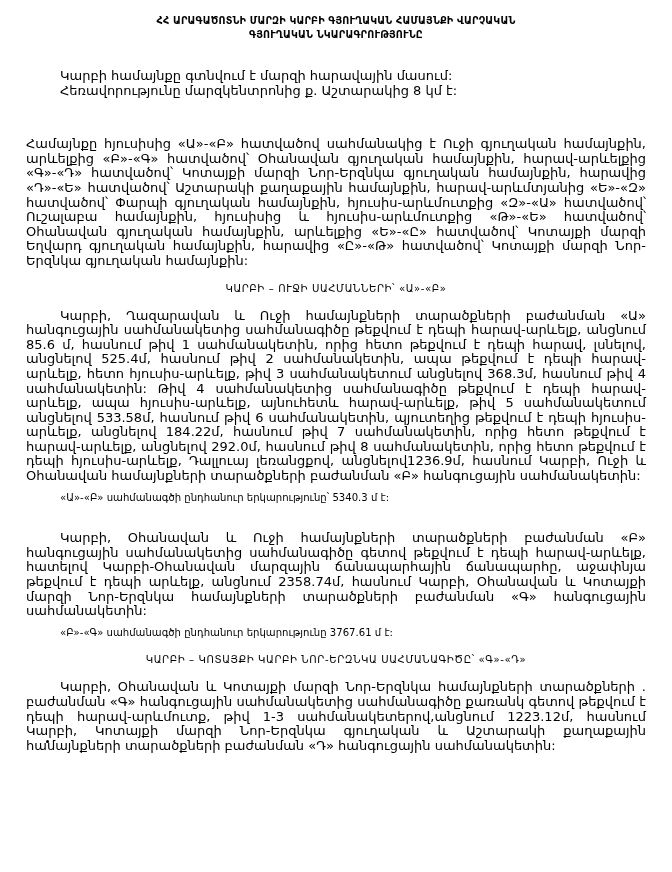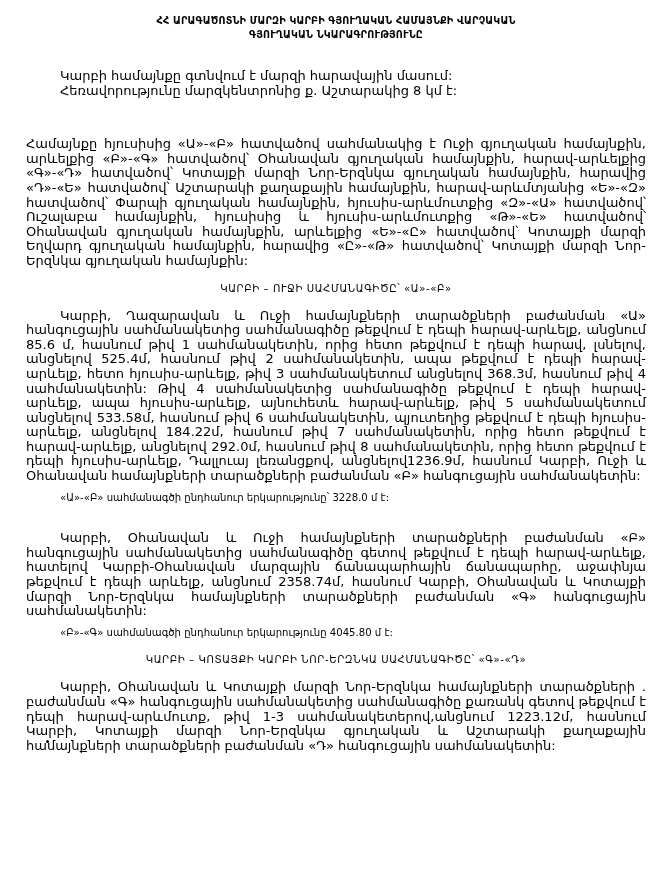--- a/index.html
+++ b/index.html
@@ -79,40 +79,40 @@
   </div>
 
   <div class="gap-md"></div>
 
   <p class="para">Կարբի համայնքը գտնվում է մարզի հարավային մասում:</p>
   <p class="para">Հեռավորությունը մարզկենտրոնից ք. Աշտարակից 8 կմ է:</p>
   <p class="para noindent">Համայնքը հյուսիսից «Ա»-«Բ» հատվածով սահմանակից է Ուջի գյուղական համայնքին, արևելքից «Բ»-«Գ» հատվածով՝ Օհանավան գյուղական համայնքին, հարավ-արևելքից «Գ»-«Դ» հատվածով՝ Կոտայքի մարզի Նոր-Երզնկա գյուղական համայնքին, հարավից «Դ»-«Ե» հատվածով՝ Աշտարակի քաղաքային համայնքին, հարավ-արևմտյանից «Ե»-«Զ» հատվածով՝ Փարպի գյուղական համայնքին, հյուսիս-արևմուտքից «Զ»-«Ա» հատվածով՝ Ուշալաբա համայնքին, հյուսիսից և հյուսիս-արևմուտքից «Թ»-«Ե» հատվածով՝ Օհանավան գյուղական համայնքին, արևելքից «Ե»-«Ը» հատվածով՝ Կոտայքի մարզի Եղվարդ գյուղական համայնքին, հարավից «Ը»-«Թ» հատվածով՝ Կոտայքի մարզի Նոր-Երզնկա գյուղական համայնքին:</p>
 
   <div class="gap-md"></div>
 
-  <div class="section-head">ԿԱՐԲԻ – ՈՒՋԻ ՍԱՀՄԱՆԱԳԻԾԸ՝ «Ա»-«Բ»</div>
+  <div class="section-head">ԿԱՐԲԻ – ՈՒՋԻ ՍԱՀՄԱՆՆԵՐԻ՝ «Ա»-«Բ»</div>
 
   <div class="gap-md"></div>
 
   <p class="para">Կարբի, Ղազարավան և Ուջի համայնքների տարածքների բաժանման «Ա» հանգուցային սահմանակետից սահմանագիծը թեքվում է դեպի հարավ-արևելք, անցնում 85.6 մ, հասնում թիվ 1 սահմանակետին, որից հետո թեքվում է դեպի հարավ, լսնելով, անցնելով 525.4մ, հասնում թիվ 2 սահմանակետին, ապա թեքվում է դեպի հարավ-արևելք, հետո հյուսիս-արևելք, թիվ 3 սահմանակետում անցնելով 368.3մ, հասնում թիվ 4 սահմանակետին: Թիվ 4 սահմանակետից սահմանագիծը թեքվում է դեպի հարավ-արևելք, ապա հյուսիս-արևելք, այնուհետև հարավ-արևելք, թիվ 5 սահմանակետում անցնելով 533.58մ, հասնում թիվ 6 սահմանակետին, պյուտեղից թեքվում է դեպի հյուսիս-արևելք, անցնելով 184.22մ, հասնում թիվ 7 սահմանակետին, որից հետո թեքվում է հարավ-արևելք, անցնելով 292.0մ, հասնում թիվ 8 սահմանակետին, որից հետո թեքվում է դեպի հյուսիս-արևելք, Դալլուայ լեռանցքով, անցնելով1236.9մ, հասնում Կարբի, Ուջի և Օհանավան համայնքների տարածքների բաժանման «Բ» հանգուցային սահմանակետին:</p>
 
   <div class="gap-sm"></div>
 
-  <p class="quote-line">«Ա»-«Բ» սահմանագծի ընդհանուր երկարությունը՝ 3228.0 մ է:</p>
+  <p class="quote-line">«Ա»-«Բ» սահմանագծի ընդհանուր երկարությունը՝ 5340.3 մ է:</p>
 
   <div class="gap-md"></div>
 
 
   <div class="gap-md"></div>
 
   <p class="para">Կարբի, Օհանավան և Ուջի համայնքների տարածքների բաժանման «Բ» հանգուցային սահմանակետից սահմանագիծը գետով թեքվում է դեպի հարավ-արևելք, հատելով Կարբի-Օհանավան մարզային ճանապարհային ճանապարհը, աջափնյա թեքվում է դեպի արևելք, անցնում 2358.74մ, հասնում Կարբի, Օհանավան և Կոտայքի մարզի Նոր-Երզնկա համայնքների տարածքների բաժանման «Գ»  հանգուցային սահմանակետին:</p>
 
   <div class="gap-sm"></div>
 
-  <p class="quote-line">«Բ»-«Գ» սահմանագծի ընդհանուր երկարությունը  4045.80 մ է:</p>
+  <p class="quote-line">«Բ»-«Գ» սահմանագծի ընդհանուր երկարությունը  3767.61 մ է:</p>
 
   <div class="gap-md"></div>
 
   <div class="dot-mark" style="top: 740px;"></div>
 
   <div class="section-head">ԿԱՐԲԻ – ԿՈՏԱՅՔԻ ԿԱՐԲԻ ՆՈՐ-ԵՐԶՆԿԱ ՍԱՀՄԱՆԱԳԻԾԸ՝ «Գ»-«Դ»</div>
 
   <div class="gap-md"></div>
 
   <p class="para">Կարբի, Օհանավան և Կոտայքի մարզի Նոր-Երզնկա համայնքների տարածքների . բաժանման «Գ» հանգուցային  սահմանակետից սահմանագիծը քառանկ գետով թեքվում է դեպի հարավ-արևմուտք, թիվ 1-3 սահմանակետերով,անցնում 1223.12մ, հասնում Կարբի, Կոտայքի մարզի Նոր-Երզնկա գյուղական և Աշտարակի քաղաքային համայնքների տարածքների բաժանման «Դ» հանգուցային սահմանակետին:</p>

